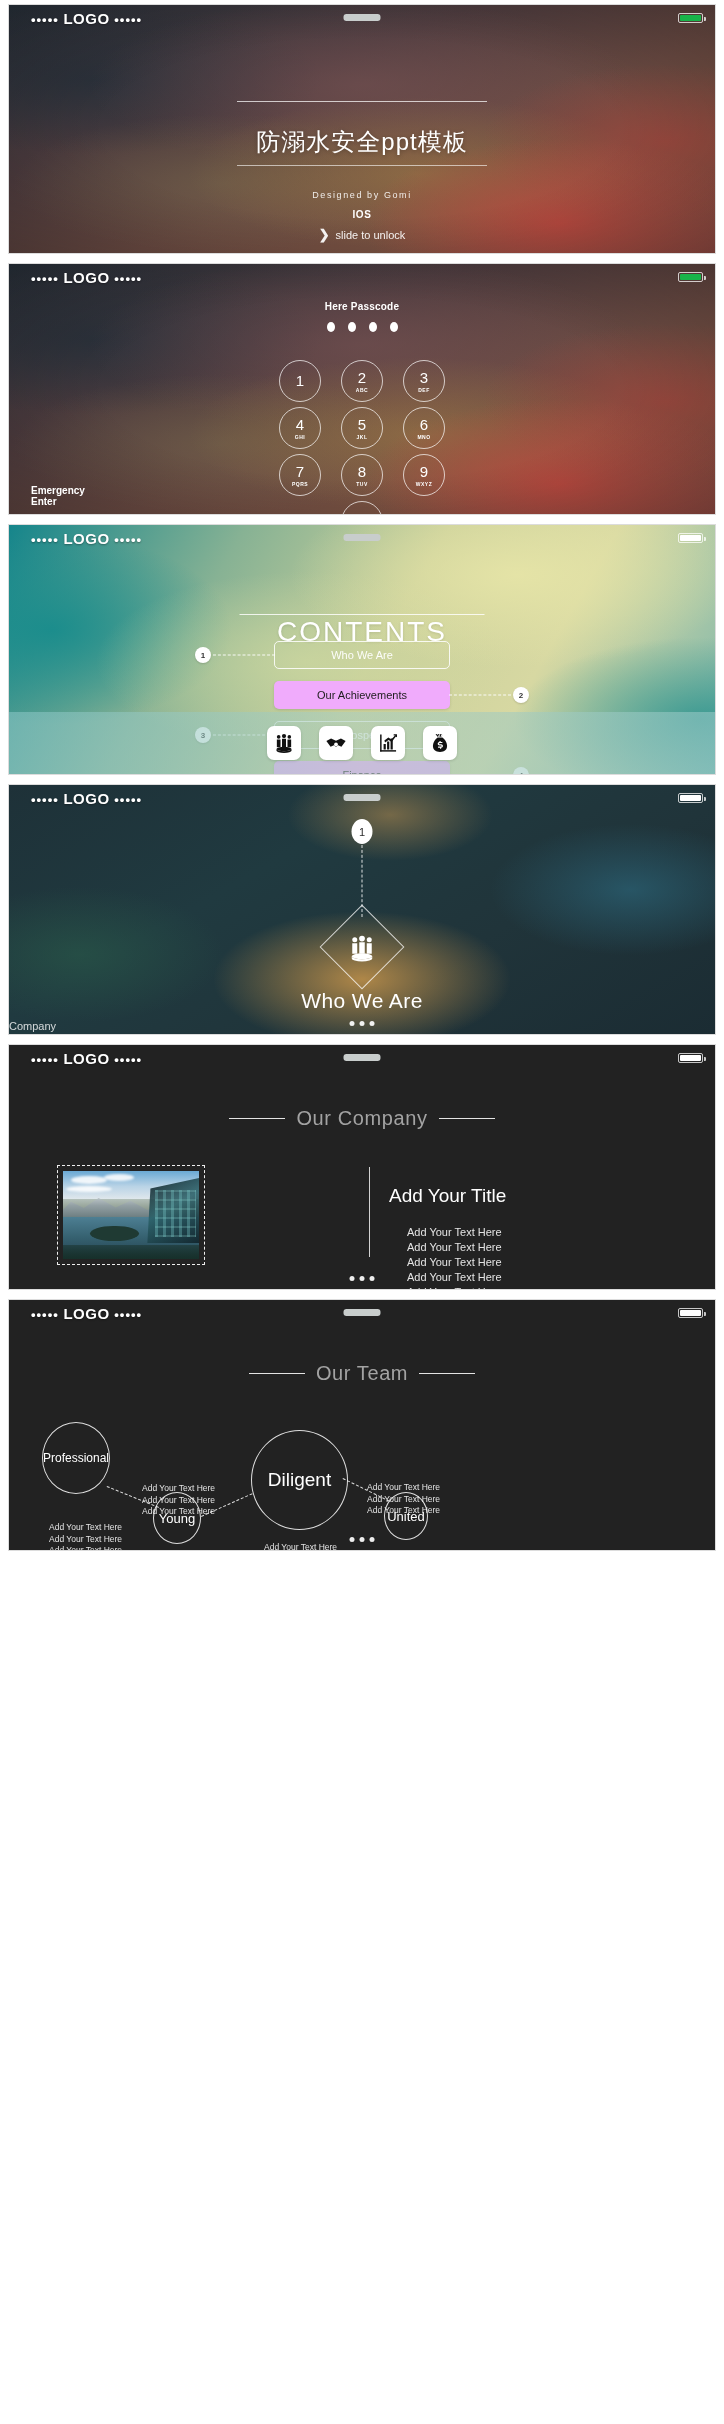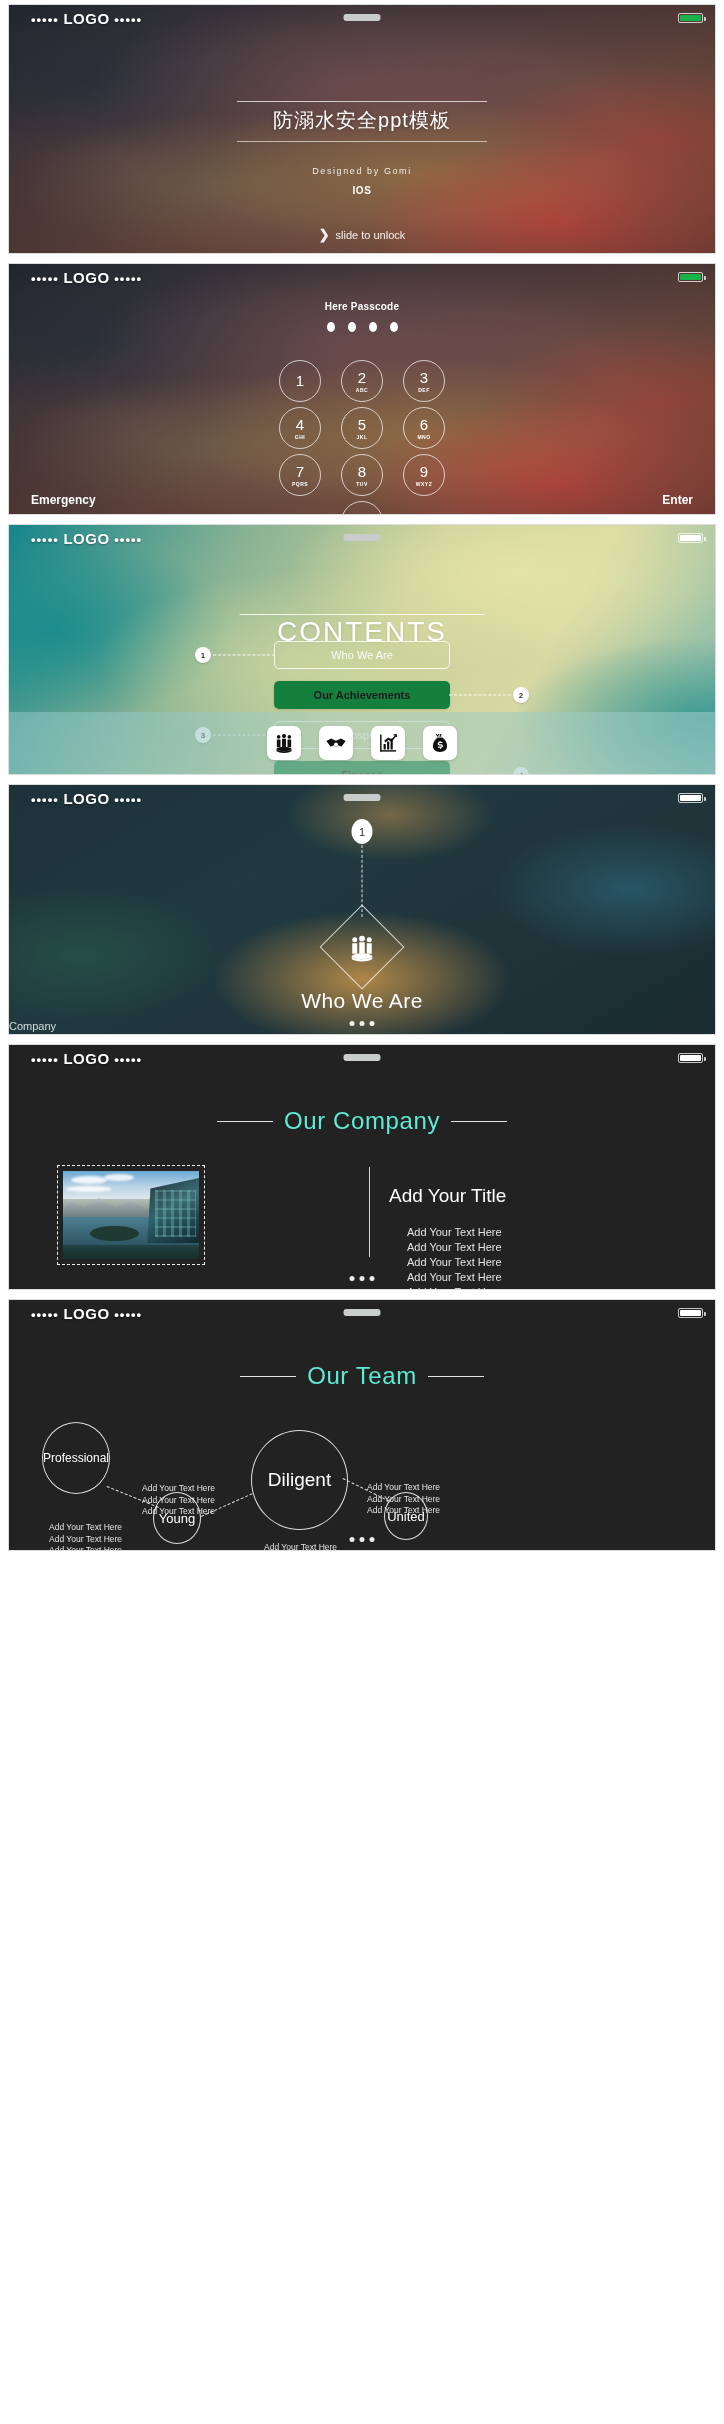--- a/index.html
+++ b/index.html
@@ -78,24 +78,25 @@
     position: absolute; left: 50%; top: 96px;
     transform: translateX(-50%);
     text-align: center;
   }
   .title-rule {
     width: 250px; height: 1px;
     background: rgba(255,255,255,.72);
   }
   .title-rule.bottom { background: rgba(255,255,255,.60); }
   .main-title {
-    color: #fff; font-size: 20px; font-weight: 400;
+    color: #fff; font-size: 24px; font-weight: 400;
     letter-spacing: 1px; padding: 5px 12px 7px;
     white-space: nowrap;
     text-shadow: 0 1px 4px rgba(0,0,0,.30);
+    margin-top: 19px;
   }
   .subtitle-1 {
     margin-top: 24px;
     color: rgba(255,255,255,.88);
     font-size: 9px; letter-spacing: 1.6px;
   }
   .subtitle-2 {
     margin-top: 9px;
     color: #fff; font-size: 10px; font-weight: bold; letter-spacing: .6px;
   }
@@ -134,23 +135,23 @@
     border-radius: 50%;
     display: flex; flex-direction: column;
     align-items: center; justify-content: center;
     color: #fff;
   }
   .key .num { font-size: 15px; line-height: 1; font-weight: 400; }
   .key .sub { font-size: 5px; letter-spacing: .5px; margin-top: 2px; font-weight: bold; }
   .key.zero { grid-column: 2; }
   .s2-foot {
     position: absolute; left: 0; right: 0; bottom: 7px;
-    display: flex; justify-content: space-between;
+    display: flex; justify-content: flex-end;
     padding: 0 22px;
-    color: #fff; font-size: 12px; font-weight: bold;
+    color: #fff; font-size: 10px; font-weight: bold; flex-direction: column;
   }
 
   
   .s3 { height: 251px; }
   .bg-teal {
     background:
       radial-gradient(ellipse 52% 60% at 72% 20%, rgba(232,230,168,.85), transparent 62%),
       radial-gradient(ellipse 45% 55% at 42% 55%, rgba(206,216,160,.75), transparent 66%),
       radial-gradient(ellipse 40% 60% at 6% 42%, rgba(24,140,140,.92), transparent 64%),
       radial-gradient(ellipse 40% 50% at 98% 78%, rgba(28,140,136,.70), transparent 66%),
@@ -178,21 +179,21 @@
     width: 176px; height: 28px;
     border-radius: 5px;
     display: flex; align-items: center; justify-content: center;
     font-size: 11px;
   }
   .toc-btn.ghost {
     border: 1px solid rgba(255,255,255,.85);
     color: rgba(255,255,255,.95);
   }
   .toc-btn.solid {
-    background: #15803d; color: #1d1d1d; font-weight: 700;
+    background: #f0abfc; color: #1d1d1d; font-weight: 400;
     box-shadow: 0 1px 3px rgba(0,0,0,.12);
   }
   .toc-badge {
     position: absolute; top: 50%; transform: translateY(-50%);
     width: 16px; height: 16px; border-radius: 50%;
     background: #fff; color: #333;
     font-size: 8px; font-weight: bold;
     display: flex; align-items: center; justify-content: center;
     box-shadow: 0 1px 2px rgba(0,0,0,.15);
   }
@@ -286,21 +287,21 @@
       radial-gradient(ellipse 40% 40% at 30% 96%, rgba(24,148,142,.80), transparent 66%),
       linear-gradient(118deg, #16908e 0%, #8fbb9b 26%, #cbd29d 50%, #c3cf9f 70%, #5cae a8 100%),
       linear-gradient(118deg, #16908e 0%, #8fbb9b 26%, #cbd29d 50%, #c3cf9f 70%, #57aaa6 100%);
   }
   .sec-head {
     position: absolute; left: 0; right: 0; top: 62px;
     display: flex; align-items: center; justify-content: center; gap: 11px;
   }
   .sec-head .line { width: 56px; height: 1px; background: rgba(255,255,255,.88); }
   .sec-head .txt {
-    color: #5eead4; font-size: 24px; font-weight: 300; letter-spacing: .6px;
+    color: #a3a3a3; font-size: 20px; font-weight: 300; letter-spacing: .6px;
     white-space: nowrap;
   }
   .photo-frame {
     position: absolute; left: 48px; top: 120px;
     width: 148px; height: 100px;
     border: 1px dashed rgba(255,255,255,.92);
     padding: 5px;
   }
   .photo {
     width: 100%; height: 100%;

